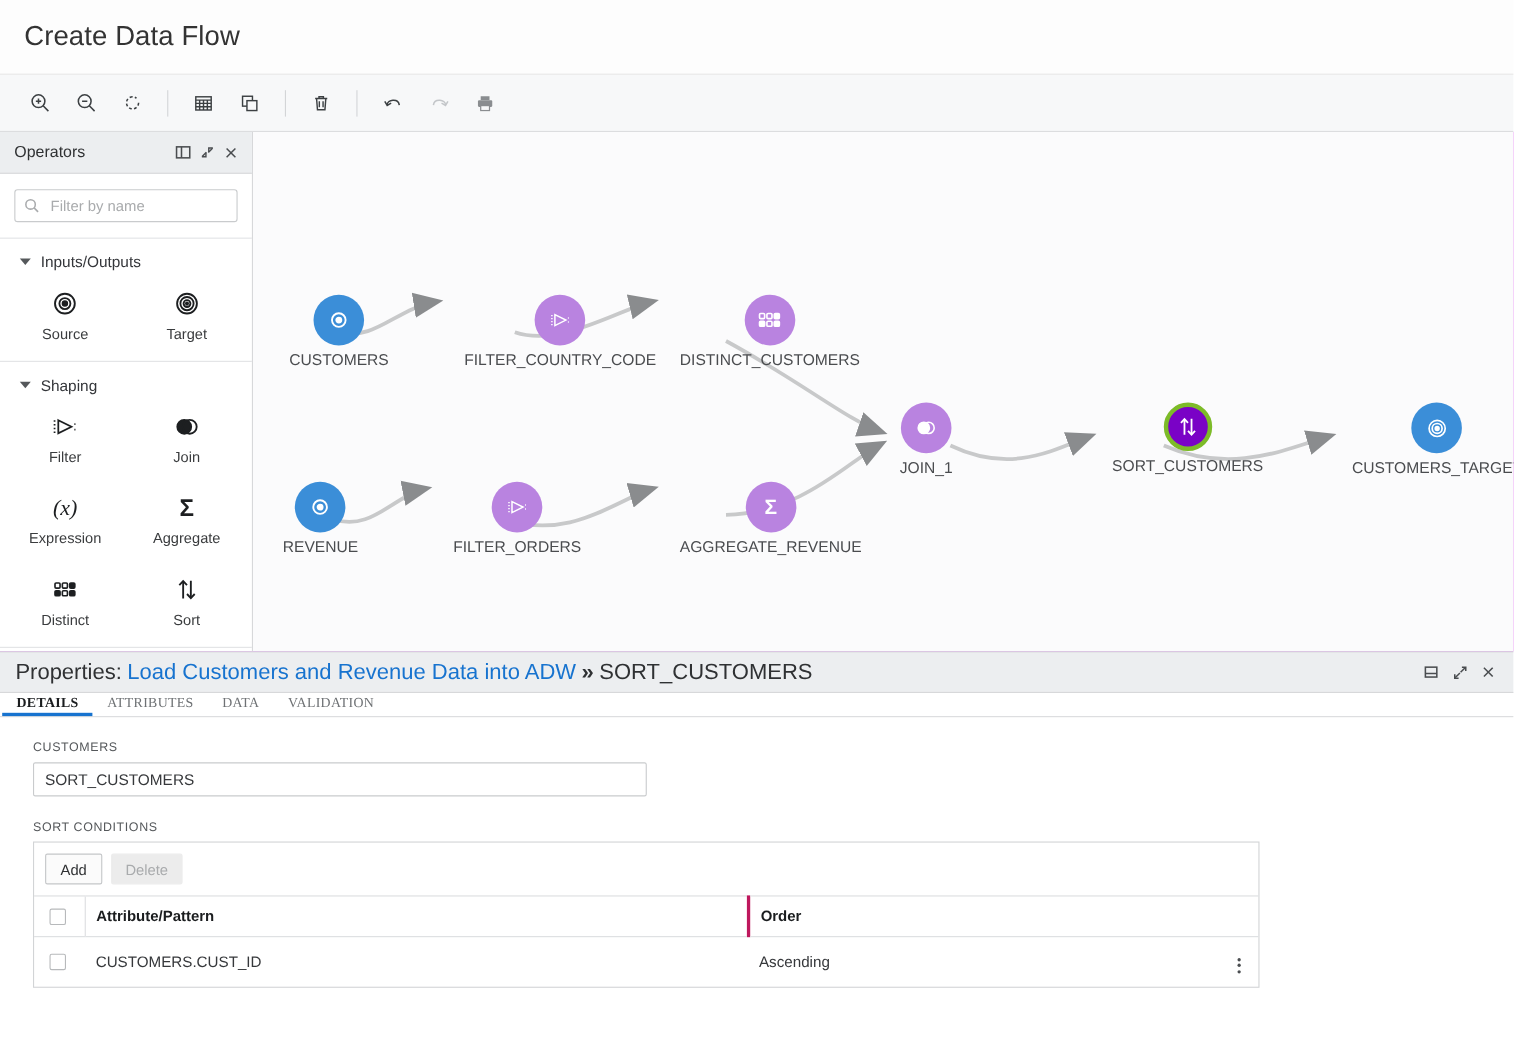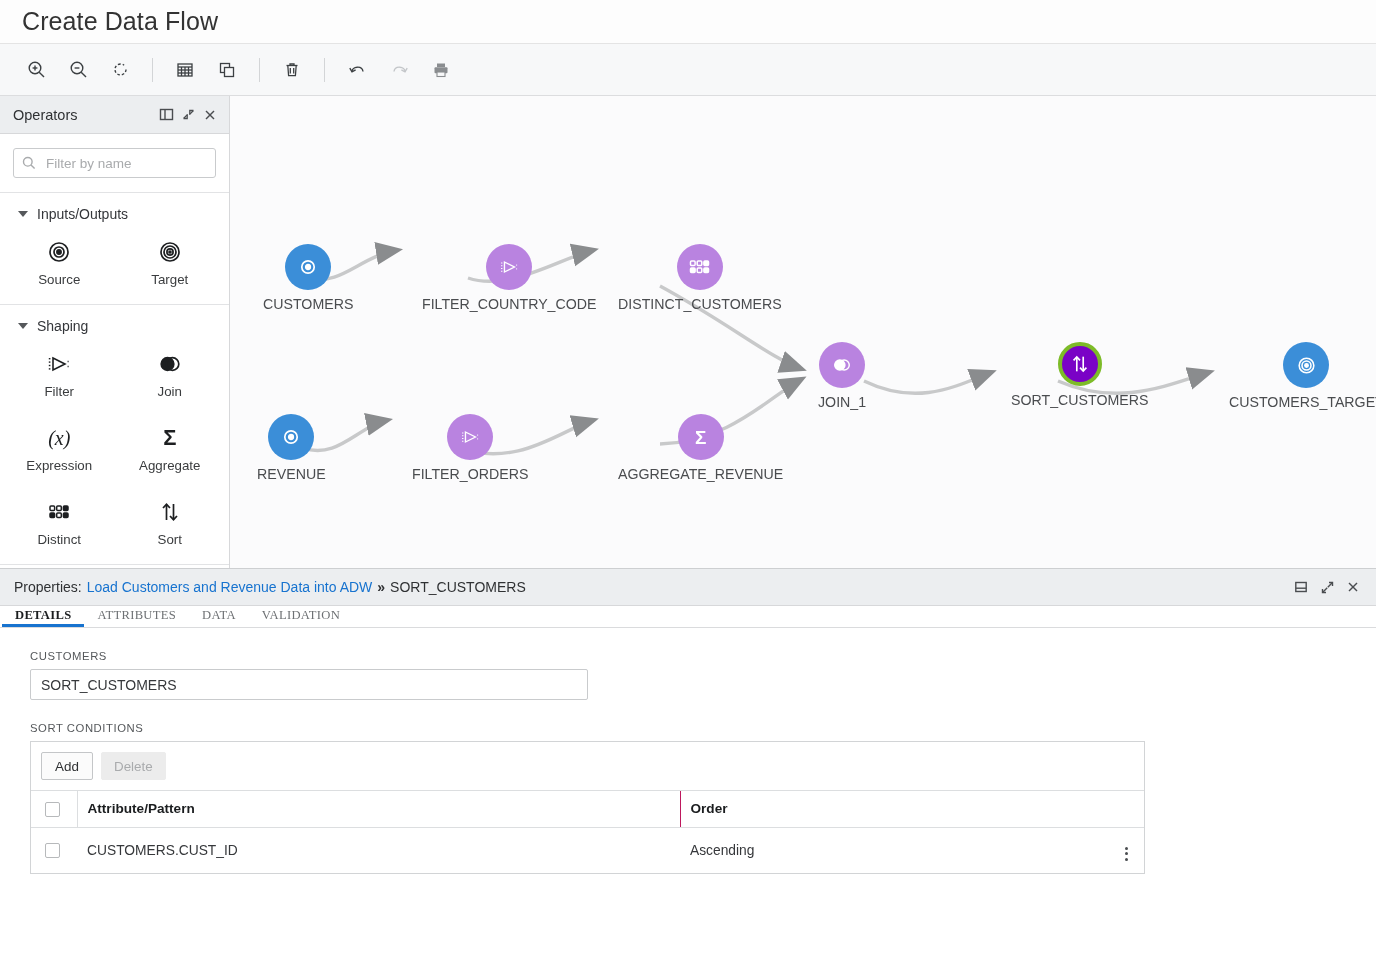--- a/index.html
+++ b/index.html
@@ -7,21 +7,21 @@
     margin: 0; padding: 0;
     width: 1376px; height: 956px;
     background: #ffffff;
     font-family: "Liberation Sans", sans-serif;
     color: #2b2b2b;
     overflow: hidden;
   }
 
   
   .titlebar {
-    height: 44px;
+    height: 68px;
     display: flex; align-items: center;
     padding: 0 22px;
     background: #fdfdfd;
     border-bottom: 1px solid #e4e4e4;
   }
   .titlebar .title {
     font-size: 25px;
     font-weight: 400;
     color: #333;
     letter-spacing: .1px;
@@ -179,21 +179,21 @@
     display: flex; flex-direction: column;
   }
   .props-bar {
     height: 38px;
     background: #eceef0;
     border-top: 1px solid #cdcfd1;
     border-bottom: 1px solid #d7d8da;
     display: flex; align-items: center;
     padding: 0 10px 0 14px;
   }
-  .props-bar .ptext { font-size: 14px; color: #2f3133; }
+  .props-bar .ptext { font-size: 20px; color: #2f3133; }
   .props-bar .plink { color: #1773cf; cursor: pointer; }
   .props-bar .pchev { color: #2f3133; font-weight: bold; margin: 0 5px; }
   .props-bar .spacer { flex: 1; }
   .props-bar .hicon {
     width: 26px; height: 24px;
     display: flex; align-items: center; justify-content: center;
     color: #4a4d50; cursor: pointer;
   }
   .tabs {
     height: 22px;
@@ -266,21 +266,21 @@
     padding: 10px 10px;
     border-top: 1px solid #dcdee0;
   }
   table.grid th {
     font-weight: bold; color: #1b1d1f;
     font-size: 13.6px;
     border-bottom: 1px solid #dcdee0;
   }
   table.grid th.ck, table.grid td.ck { width: 46px; padding-left: 14px; }
   table.grid th.c-attr { border-left: 1px solid #dcdee0; }
-  table.grid th.c-order { border-left: 1px solid #be185d; width: 430px; }
+  table.grid th.c-order { border-left: 3px solid #be185d; width: 430px; }
   table.grid td.c-order { width: 430px; }
   table.grid td { color: #36383b; }
   table.grid td.menu { width: 34px; text-align: right; padding-right: 14px; }
   .cbox {
     width: 15px; height: 15px;
     border: 1px solid #b7b9bb;
     border-radius: 2px;
     background: #fff;
     display: inline-block;
     cursor: pointer;

